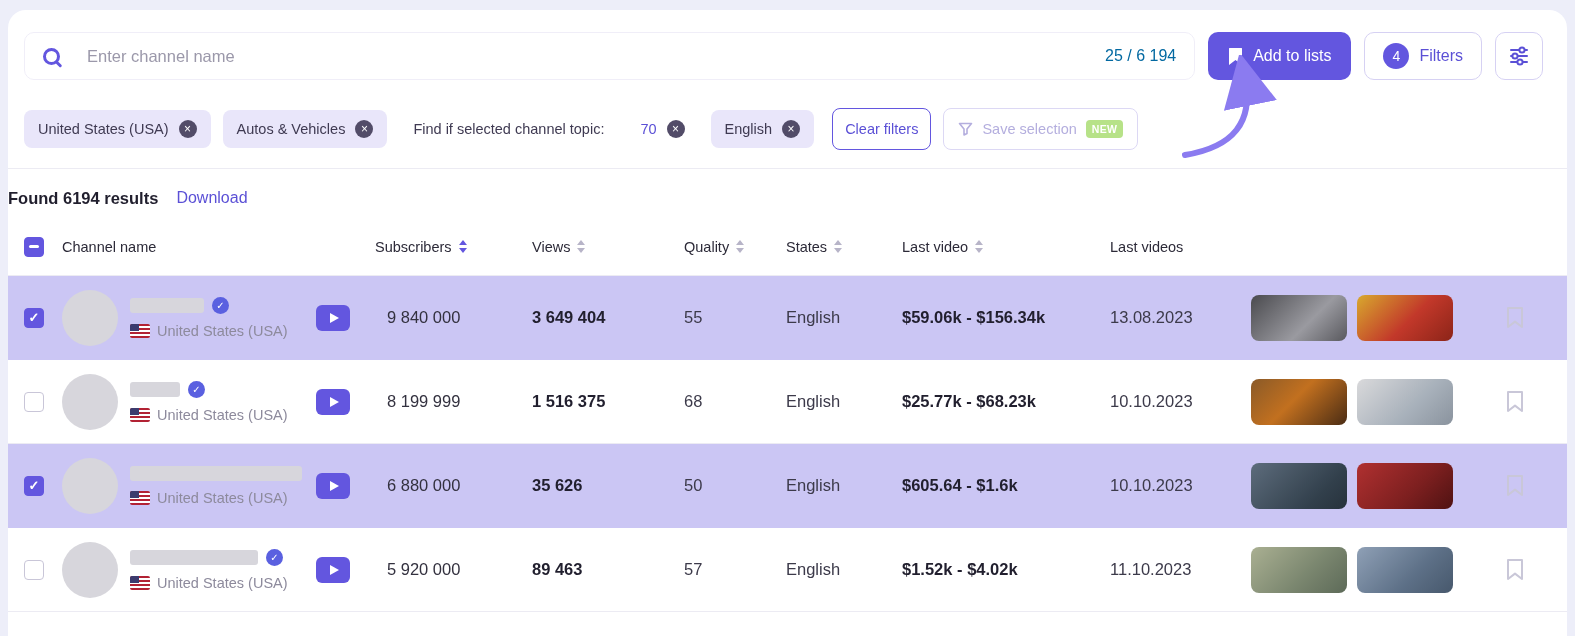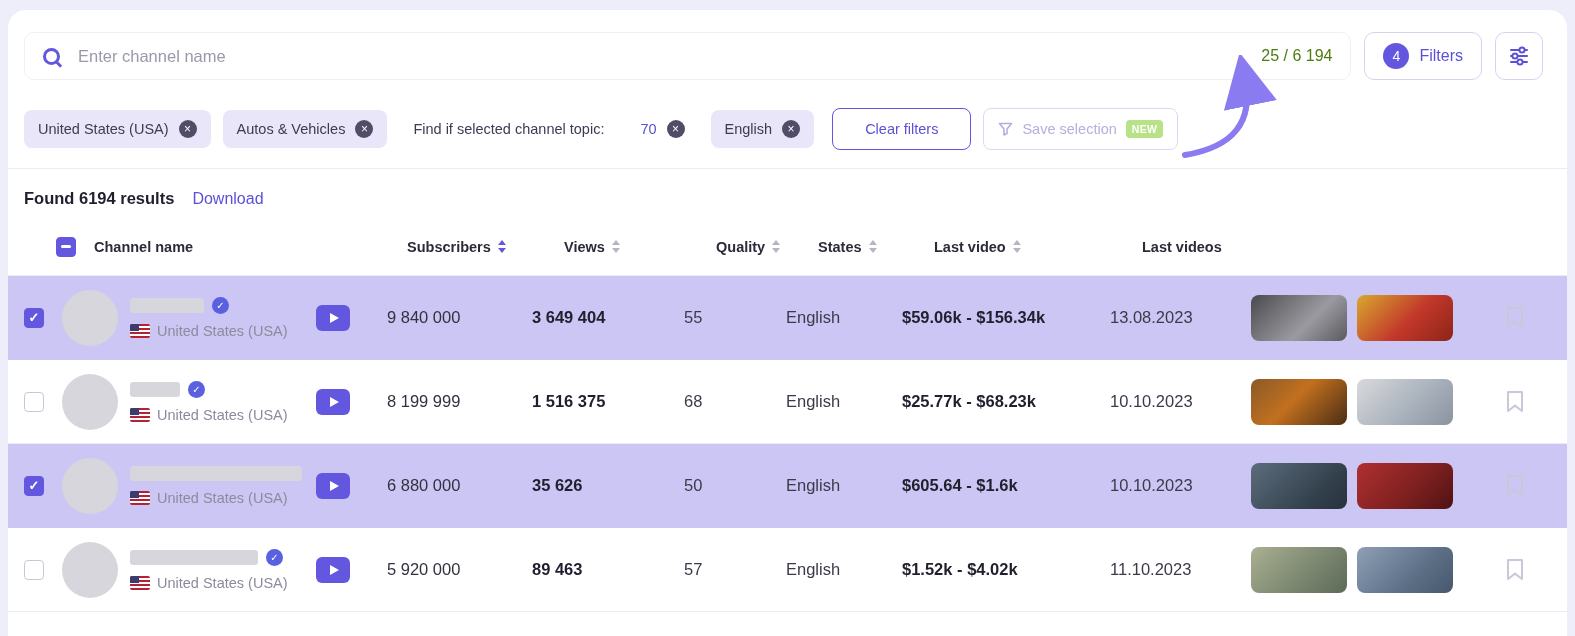--- a/index.html
+++ b/index.html
@@ -10,59 +10,59 @@
   }
   .card {
     position:absolute; left:8px; right:8px; top:10px; bottom:0;
     background:#fff; border-radius:18px 18px 0 0; overflow:hidden;
   }
 
   
   .toolbar { display:flex; align-items:center; gap:13px; padding:22px 24px 0 16px; }
   .search {
     flex:1; height:48px; border:1px solid #f0eef8; border-radius:10px;
-    display:flex; align-items:center; gap:16px; padding:12px 18px; background:#fff;
+    display:flex; align-items:center; gap:25px; padding:12px 18px; background:#fff;
   }
   .mag { width:17px; height:17px; border:3px solid #6356df; border-radius:50%; position:relative; flex:none; }
   .mag::after { content:""; position:absolute; width:3px; height:8px; background:#6356df; right:-3px; bottom:-6px; transform:rotate(-45deg); border-radius:2px; }
   .search input { border:none; outline:none; flex:1; font-size:16.5px; color:#3a3846; background:transparent; font-family:inherit; }
   .search input::placeholder { color:#9b98aa; }
-  .counter { color:#4d7c0f; font-size:16px; white-space:nowrap; }
+  .counter { color:#0369a1; font-size:16px; white-space:nowrap; }
 
   .btn-primary {
     height:48px; background:#6356df; color:#fff; border:none; border-radius:10px;
     display:flex; align-items:center; gap:10px; padding:0 20px;
     font-size:16px; font-weight:500; font-family:inherit; cursor:pointer; white-space:nowrap;
   }
   .btn-filters {
     height:48px; background:#fff; border:1px solid #d6d1f3; border-radius:10px;
     display:flex; align-items:center; gap:10px; padding:0 18px;
     color:#5b50d6; font-size:16px; font-weight:500; font-family:inherit; cursor:pointer;
   }
   .badge-count { width:26px; height:26px; border-radius:50%; background:#6356df; color:#fff; font-size:14px; display:flex; align-items:center; justify-content:center; }
   .btn-icon { width:48px; height:48px; flex:none; background:#fff; border:1px solid #d6d1f3; border-radius:10px; display:flex; align-items:center; justify-content:center; cursor:pointer; }
 
   
   .chips { display:flex; align-items:center; gap:12px; padding:28px 16px 18px; border-bottom:1px solid #ecebf3; }
   .chip { background:#e9e6fa; border-radius:8px; height:38px; display:flex; align-items:center; gap:10px; padding:0 14px; font-size:14.5px; color:#3f3a52; white-space:nowrap; }
   .chip.plain { background:transparent; }
   .chip .val { color:#5b50d6;margin-left:26px; }
   .chip-x { width:18px; height:18px; flex:none; border-radius:50%; background:#524c68; color:#fff; font-size:12px; line-height:1; display:flex; align-items:center; justify-content:center; border:none; cursor:pointer; font-family:inherit; padding:0; }
-  .btn-clear { height:42px; background:#fff; border:1px solid #6356df; color:#5b50d6; border-radius:8px; padding:0 32px; font-size:14.5px; font-weight:500; font-family:inherit; cursor:pointer; margin-left:6px; white-space:nowrap; }
+  .btn-clear { height:42px; background:#fff; border:1px solid #6356df; color:#5b50d6; border-radius:8px; padding:0 12px; font-size:14.5px; font-weight:500; font-family:inherit; cursor:pointer; margin-left:6px; white-space:nowrap; }
   .btn-save { height:42px; background:#fff; border:1px solid #dcd8f4; color:#b4aede; border-radius:8px; padding:0 14px; font-size:14.5px; font-family:inherit; display:flex; align-items:center; gap:9px; cursor:default; white-space:nowrap; }
   .badge-new { background:#b7e288; color:#fff; font-size:10.5px; font-weight:bold; padding:3px 6px; border-radius:4px; letter-spacing:.3px; }
 
   
-  .results { display:flex; align-items:flex-end; gap:18px; padding:20px 16px 10px; }
+  .results { display:flex; align-items:flex-start; gap:18px; padding:20px 0 10px; }
   .found { font-size:16.5px; font-weight:bold; color:#211f2e; }
   .download { font-size:16px; color:#5b50d6; font-weight:500; cursor:pointer; }
 
   
   .grid { display:grid; grid-template-columns:54px 313px 157px 152px 102px 116px 208px 141px 212px 1fr; align-items:center; }
-  .thead { height:58px; font-size:14.5px; font-weight:bold; color:#2c2a38; border-bottom:1px solid #ecebf3;padding-left:32px; }
+  .thead { height:58px; font-size:14.5px; font-weight:normal; color:#2c2a38; border-bottom:1px solid #ecebf3; }
   .th { display:flex; align-items:center; gap:7px; }
   .th-lang span { display:block; max-width:96px; line-height:1.25; }
   .sort { display:flex; flex-direction:column; gap:3px; cursor:pointer; }
   .tri-up { width:0; height:0; border-left:4px solid transparent; border-right:4px solid transparent; border-bottom:5px solid #b7b4c8; }
   .tri-dn { width:0; height:0; border-left:4px solid transparent; border-right:4px solid transparent; border-top:5px solid #b7b4c8; }
   .sort.active .tri-up { border-bottom-color:#6356df; }
   .sort.active .tri-dn { border-top-color:#6356df; }
 
   .row { height:84px; border-bottom:1px solid #ecebf3; cursor:pointer; }
   .row.selected { background:#cbc6f4; border-bottom-color:transparent; }
@@ -112,20 +112,26 @@
 
 <div class="card">
 
   <div class="toolbar">
     <div class="search">
       <span class="mag"></span>
       <input type="text" placeholder="Enter channel name" style="">
       <span class="counter">25 / 6 194</span>
     </div>
 
+    <button class="btn-primary">
+      <svg width="15" height="19" viewBox="0 0 15 19">
+          <path d="M1.5 1 h12 a0.5 0.5 0 0 1 .5 .5 V18 l-6.5-5L1 18 V1.5 a0.5 0.5 0 0 1 .5-.5z" fill="#fff"></path>
+        </svg>
+      <span>Add to lists</span>
+    </button>
 
     <button class="btn-filters">
       <span class="badge-count">4</span>
       <span>Filters</span>
     </button>
 
     <button class="btn-icon">
       <svg width="22" height="22" viewBox="0 0 22 22">
         <g stroke="#5b50d6" stroke-width="2" stroke-linecap="round" fill="#fff">
           <line x1="3" y1="5" x2="19" y2="5"></line>

